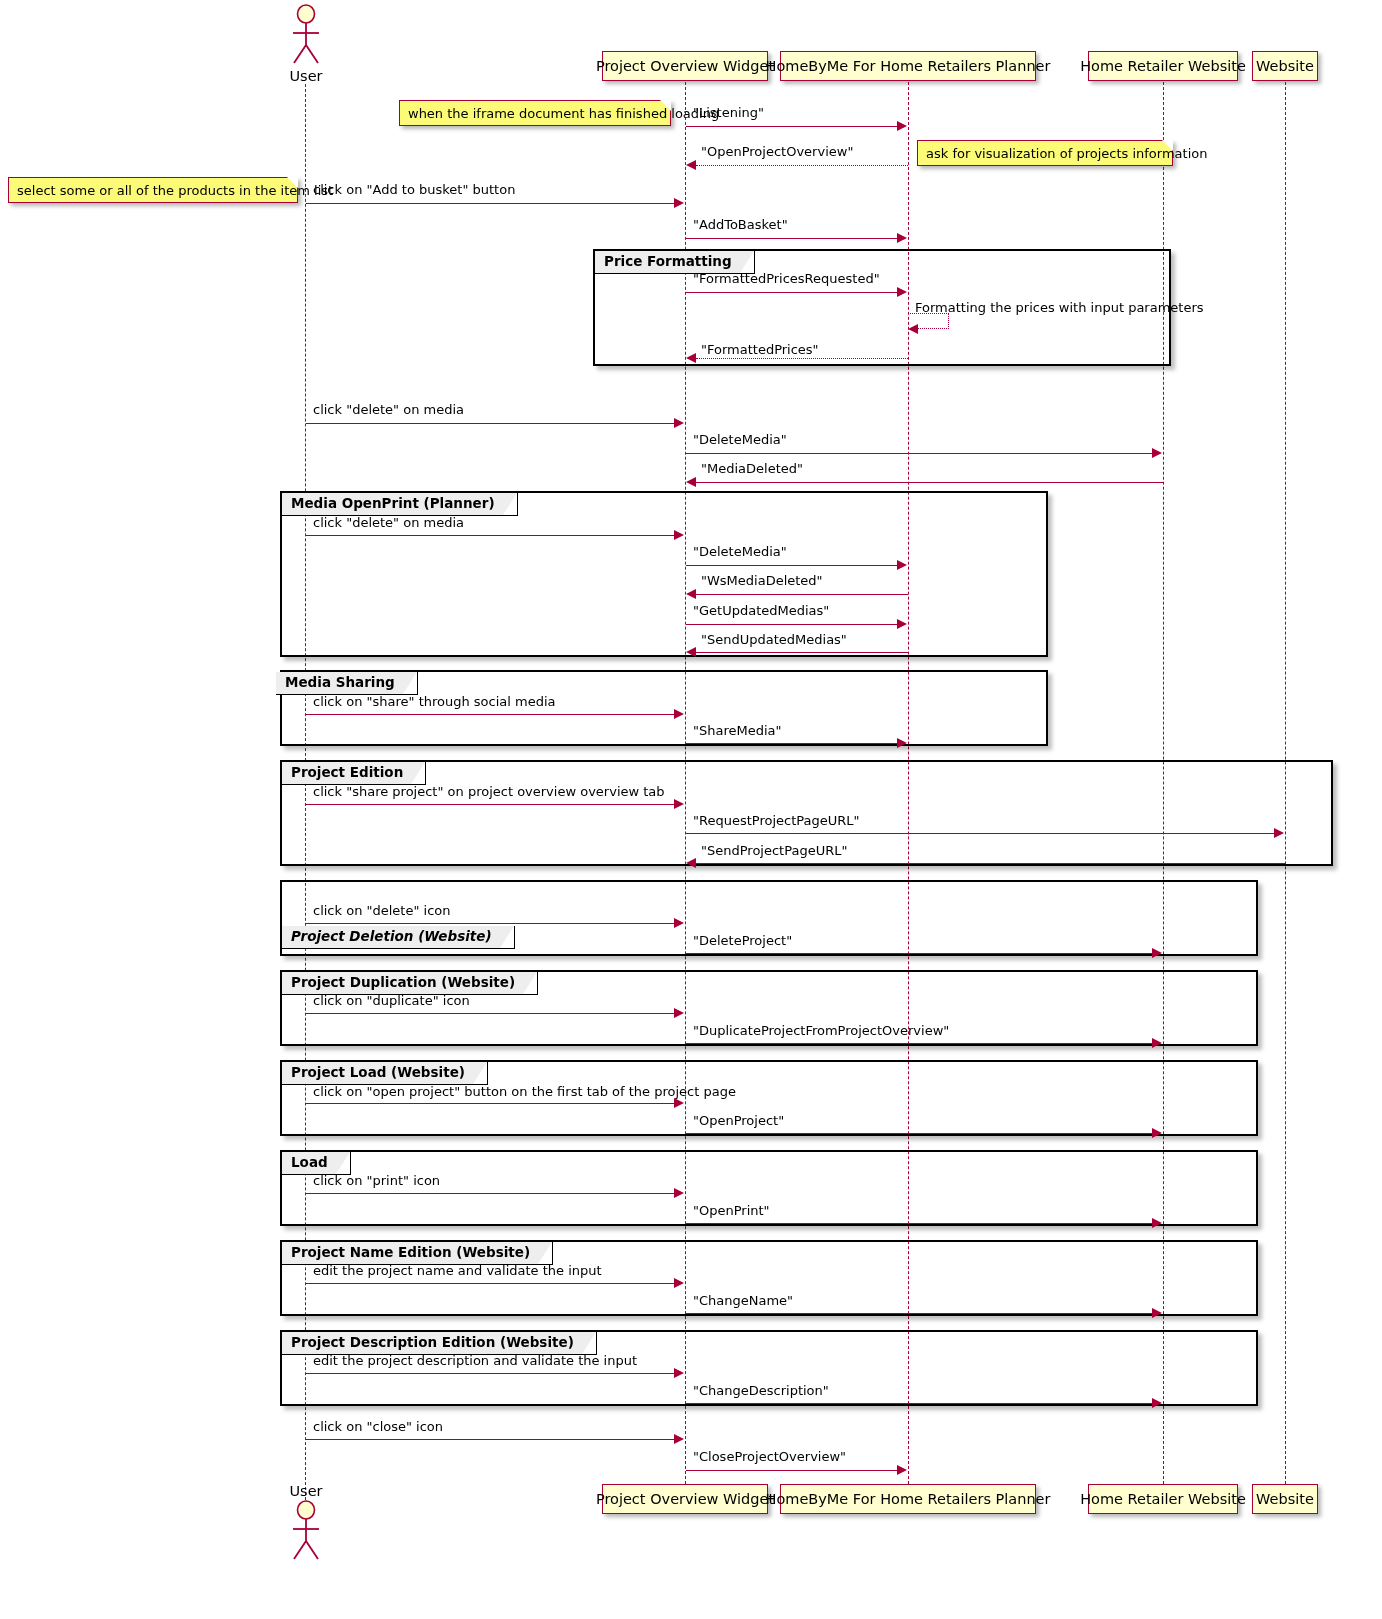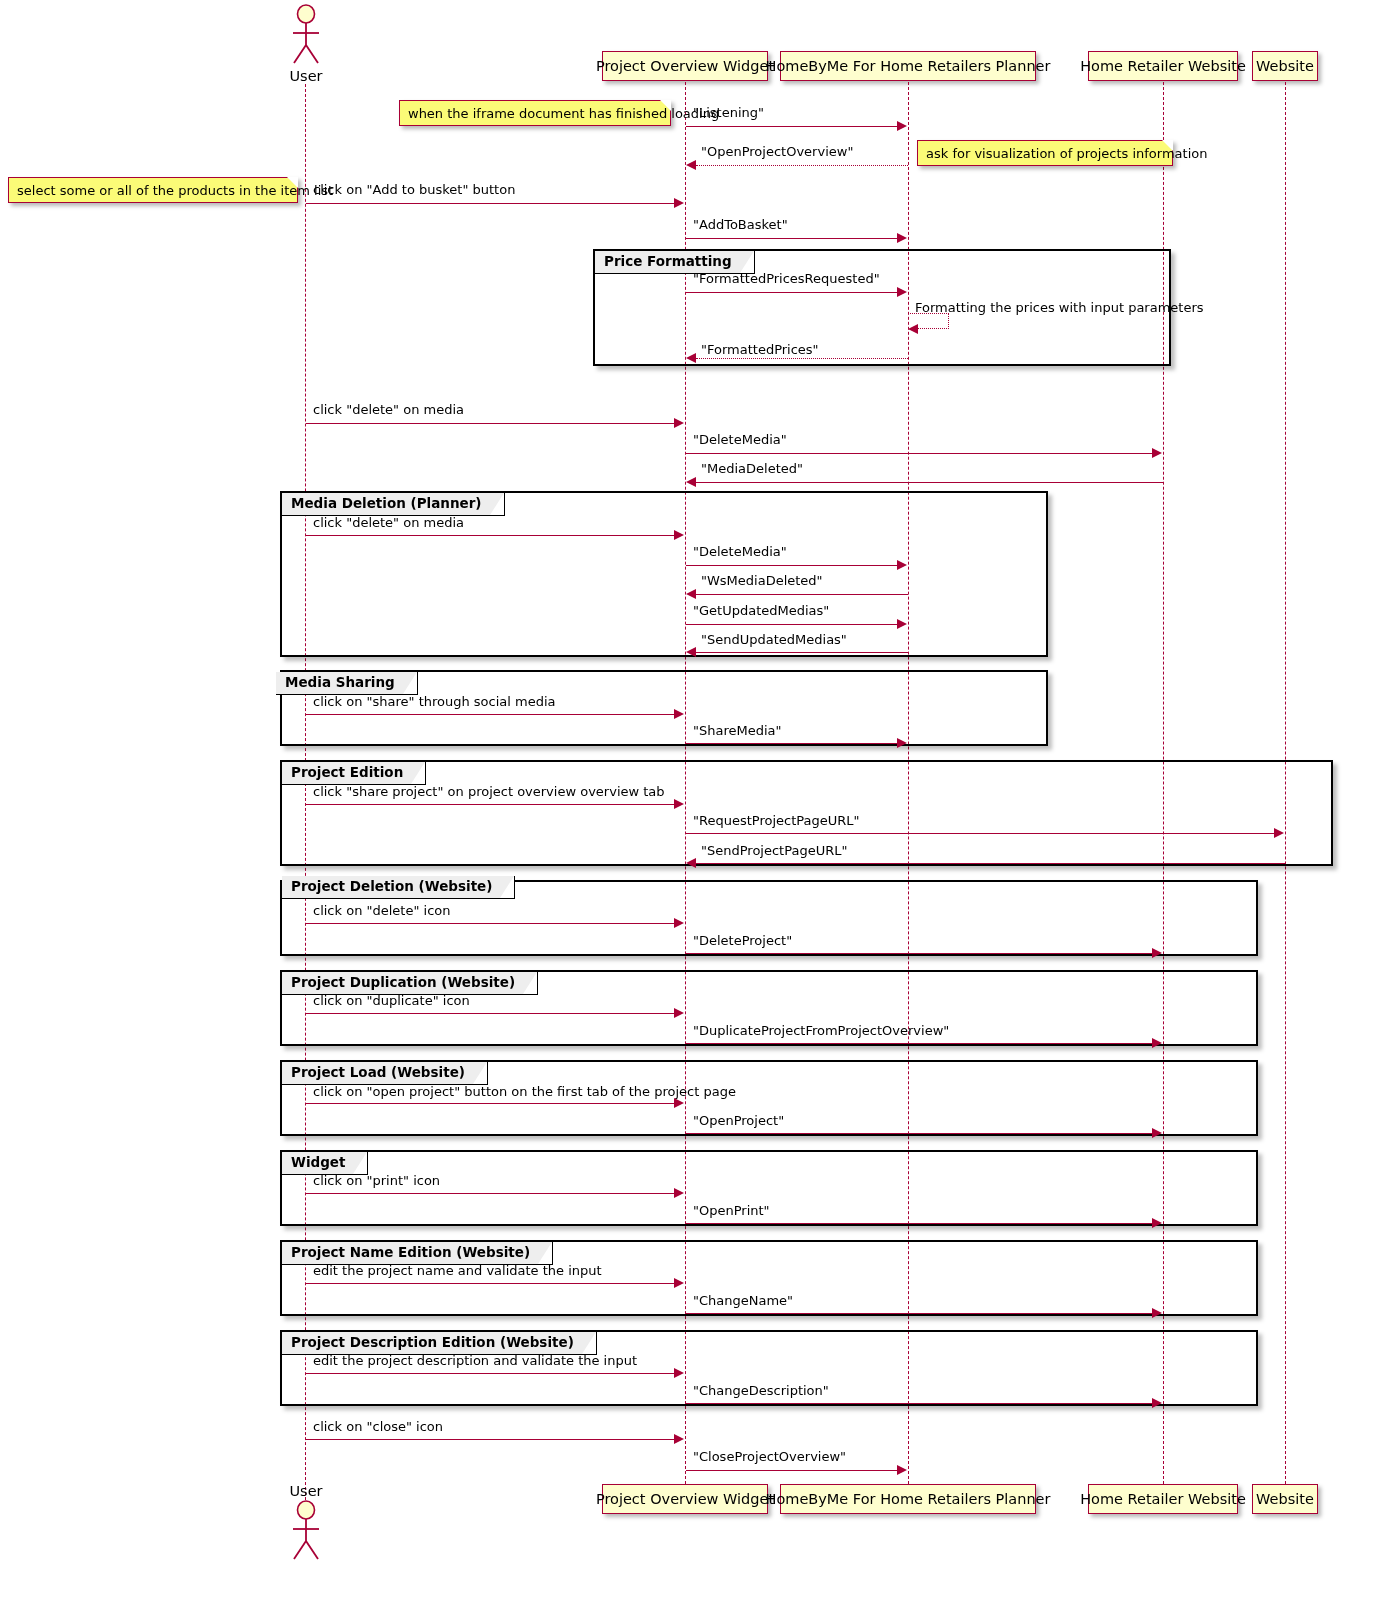--- a/index.html
+++ b/index.html
@@ -83,51 +83,51 @@
   <div class="lifeline" style="left:1163px;top:82px;height:1402px;"></div>
   <div class="lifeline" style="left:1285px;top:82px;height:1402px;"></div>
 
   <div class="grp" style="left:593px;top:249px;width:578px;height:117px;"></div>
   <div class="grp-tab" style="left:595px;top:251px;">
     <span>Price Formatting</span>
   </div>
 
   <div class="grp" style="left:280px;top:491px;width:768px;height:166px;"></div>
   <div class="grp-tab" style="left:282px;top:493px;">
-    <span>Media Deletion (Planner)</span>
+    <span>Media OpenPrint (Planner)</span>
   </div>
 
   <div class="grp" style="left:280px;top:670px;width:768px;height:76px;"></div>
   <div class="grp-tab" style="left:276px;top:672px;">
     <span>Media Sharing</span>
   </div>
 
   <div class="grp" style="left:280px;top:760px;width:1053px;height:106px;"></div>
   <div class="grp-tab" style="left:282px;top:762px;">
     <span>Project Edition</span>
   </div>
 
   <div class="grp" style="left:280px;top:880px;width:978px;height:76px;"></div>
-  <div class="grp-tab" style="left:282px;top:876px;">
+  <div class="grp-tab" style="left:282px;top:926px;font-style:italic;">
     <span>Project Deletion (Website)</span>
   </div>
 
   <div class="grp" style="left:280px;top:970px;width:978px;height:76px;"></div>
   <div class="grp-tab" style="left:282px;top:972px;">
     <span>Project Duplication (Website)</span>
   </div>
 
   <div class="grp" style="left:280px;top:1060px;width:978px;height:76px;"></div>
   <div class="grp-tab" style="left:282px;top:1062px;">
     <span>Project Load (Website)</span>
   </div>
 
   <div class="grp" style="left:280px;top:1150px;width:978px;height:76px;"></div>
   <div class="grp-tab" style="left:282px;top:1152px;">
-    <span>Widget</span>
+    <span>Load</span>
   </div>
 
   <div class="grp" style="left:280px;top:1240px;width:978px;height:76px;"></div>
   <div class="grp-tab" style="left:282px;top:1242px;">
     <span>Project Name Edition (Website)</span>
   </div>
 
   <div class="grp" style="left:280px;top:1330px;width:978px;height:76px;"></div>
   <div class="grp-tab" style="left:282px;top:1332px;">
     <span>Project Description Edition (Website)</span>

